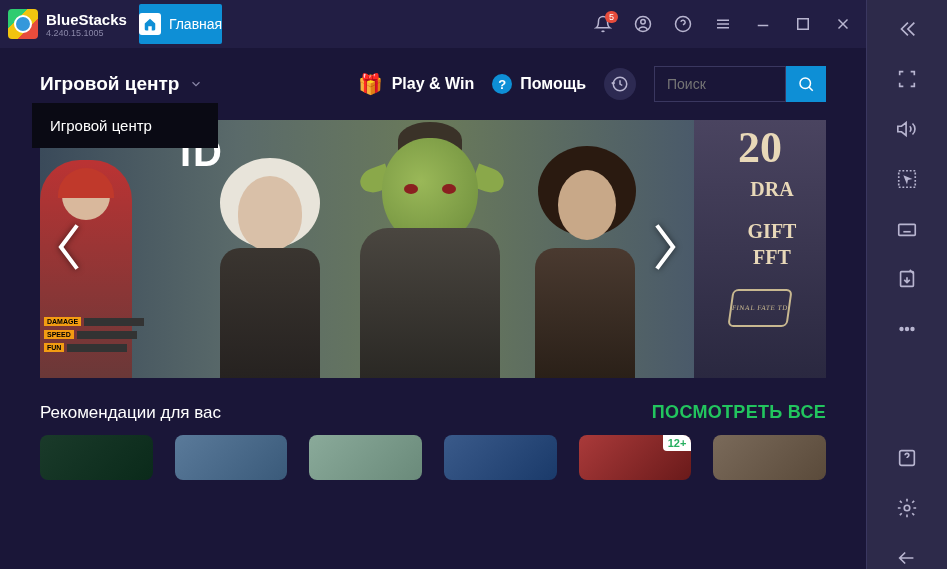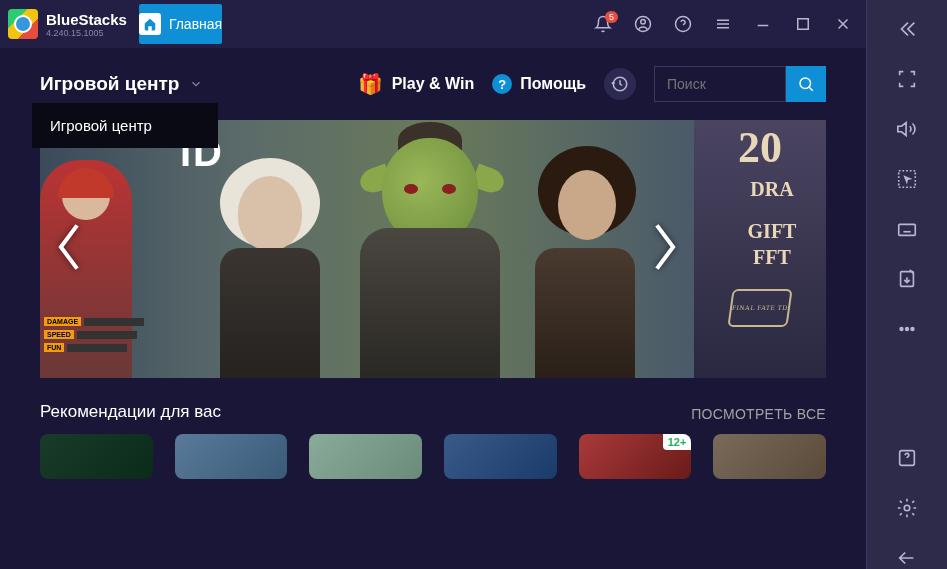--- a/index.html
+++ b/index.html
@@ -72,21 +72,21 @@
 .promo-200 { font-size: 44px; }
 .promo-line { font-size: 20px; margin-top: 2px; margin-left: 24px; }
 .ff-badge { margin-top: 20px; width: 60px; height: 38px; border: 2px solid #c8b890; border-radius: 6px; display: flex; align-items: center; justify-content: center; color: #c8b890; font-size: 7px; text-align: center; transform: skewX(-8deg); font-family: Impact; letter-spacing: 0.5px; }
 .nav-arrow { position: absolute; top: 50%; transform: translateY(-50%); color: #fff; cursor: pointer; z-index: 5; }
 .nav-arrow svg { width: 34px; height: 54px; stroke: #fff; fill: none; stroke-width: 3; filter: drop-shadow(0 0 3px rgba(0,0,0,0.6)); }
 .nav-arrow.lft { left: 12px; }
 .nav-arrow.rgt { right: 144px; }
 .recs { margin: 24px 40px 0; }
 .recs-hdr { display: flex; justify-content: space-between; align-items: flex-end; margin-bottom: 12px; }
 .recs-title { color: #fff; font-size: 17px; }
-.recs-all { color: #a3a3a3; font-size: 14px; font-weight: normal; cursor: pointer; letter-spacing: 0.3px; }
+.recs-all { color: #22c55e; font-size: 18px; font-weight: bold; cursor: pointer; letter-spacing: 0.3px; }
 .recs-row { display: flex; gap: 22px; }
 .rec-card { width: 122px; height: 45px; border-radius: 8px; overflow: hidden; position: relative; cursor: pointer; }
 .rc-badge { position: absolute; top: 0; right: 0; background: #fff; color: #27ae60; font-size: 11px; font-weight: bold; padding: 2px 5px; border-bottom-left-radius: 4px; }
 .rt-icon { width: 22px; height: 22px; color: #b8b5d0; cursor: pointer; display: flex; align-items: center; justify-content: center; }
 .rt-icon svg { width: 22px; height: 22px; stroke: currentColor; fill: none; stroke-width: 1.8; }
 .rt-sep { flex: 1; }
 </style>
 </head>
 <body>
 

